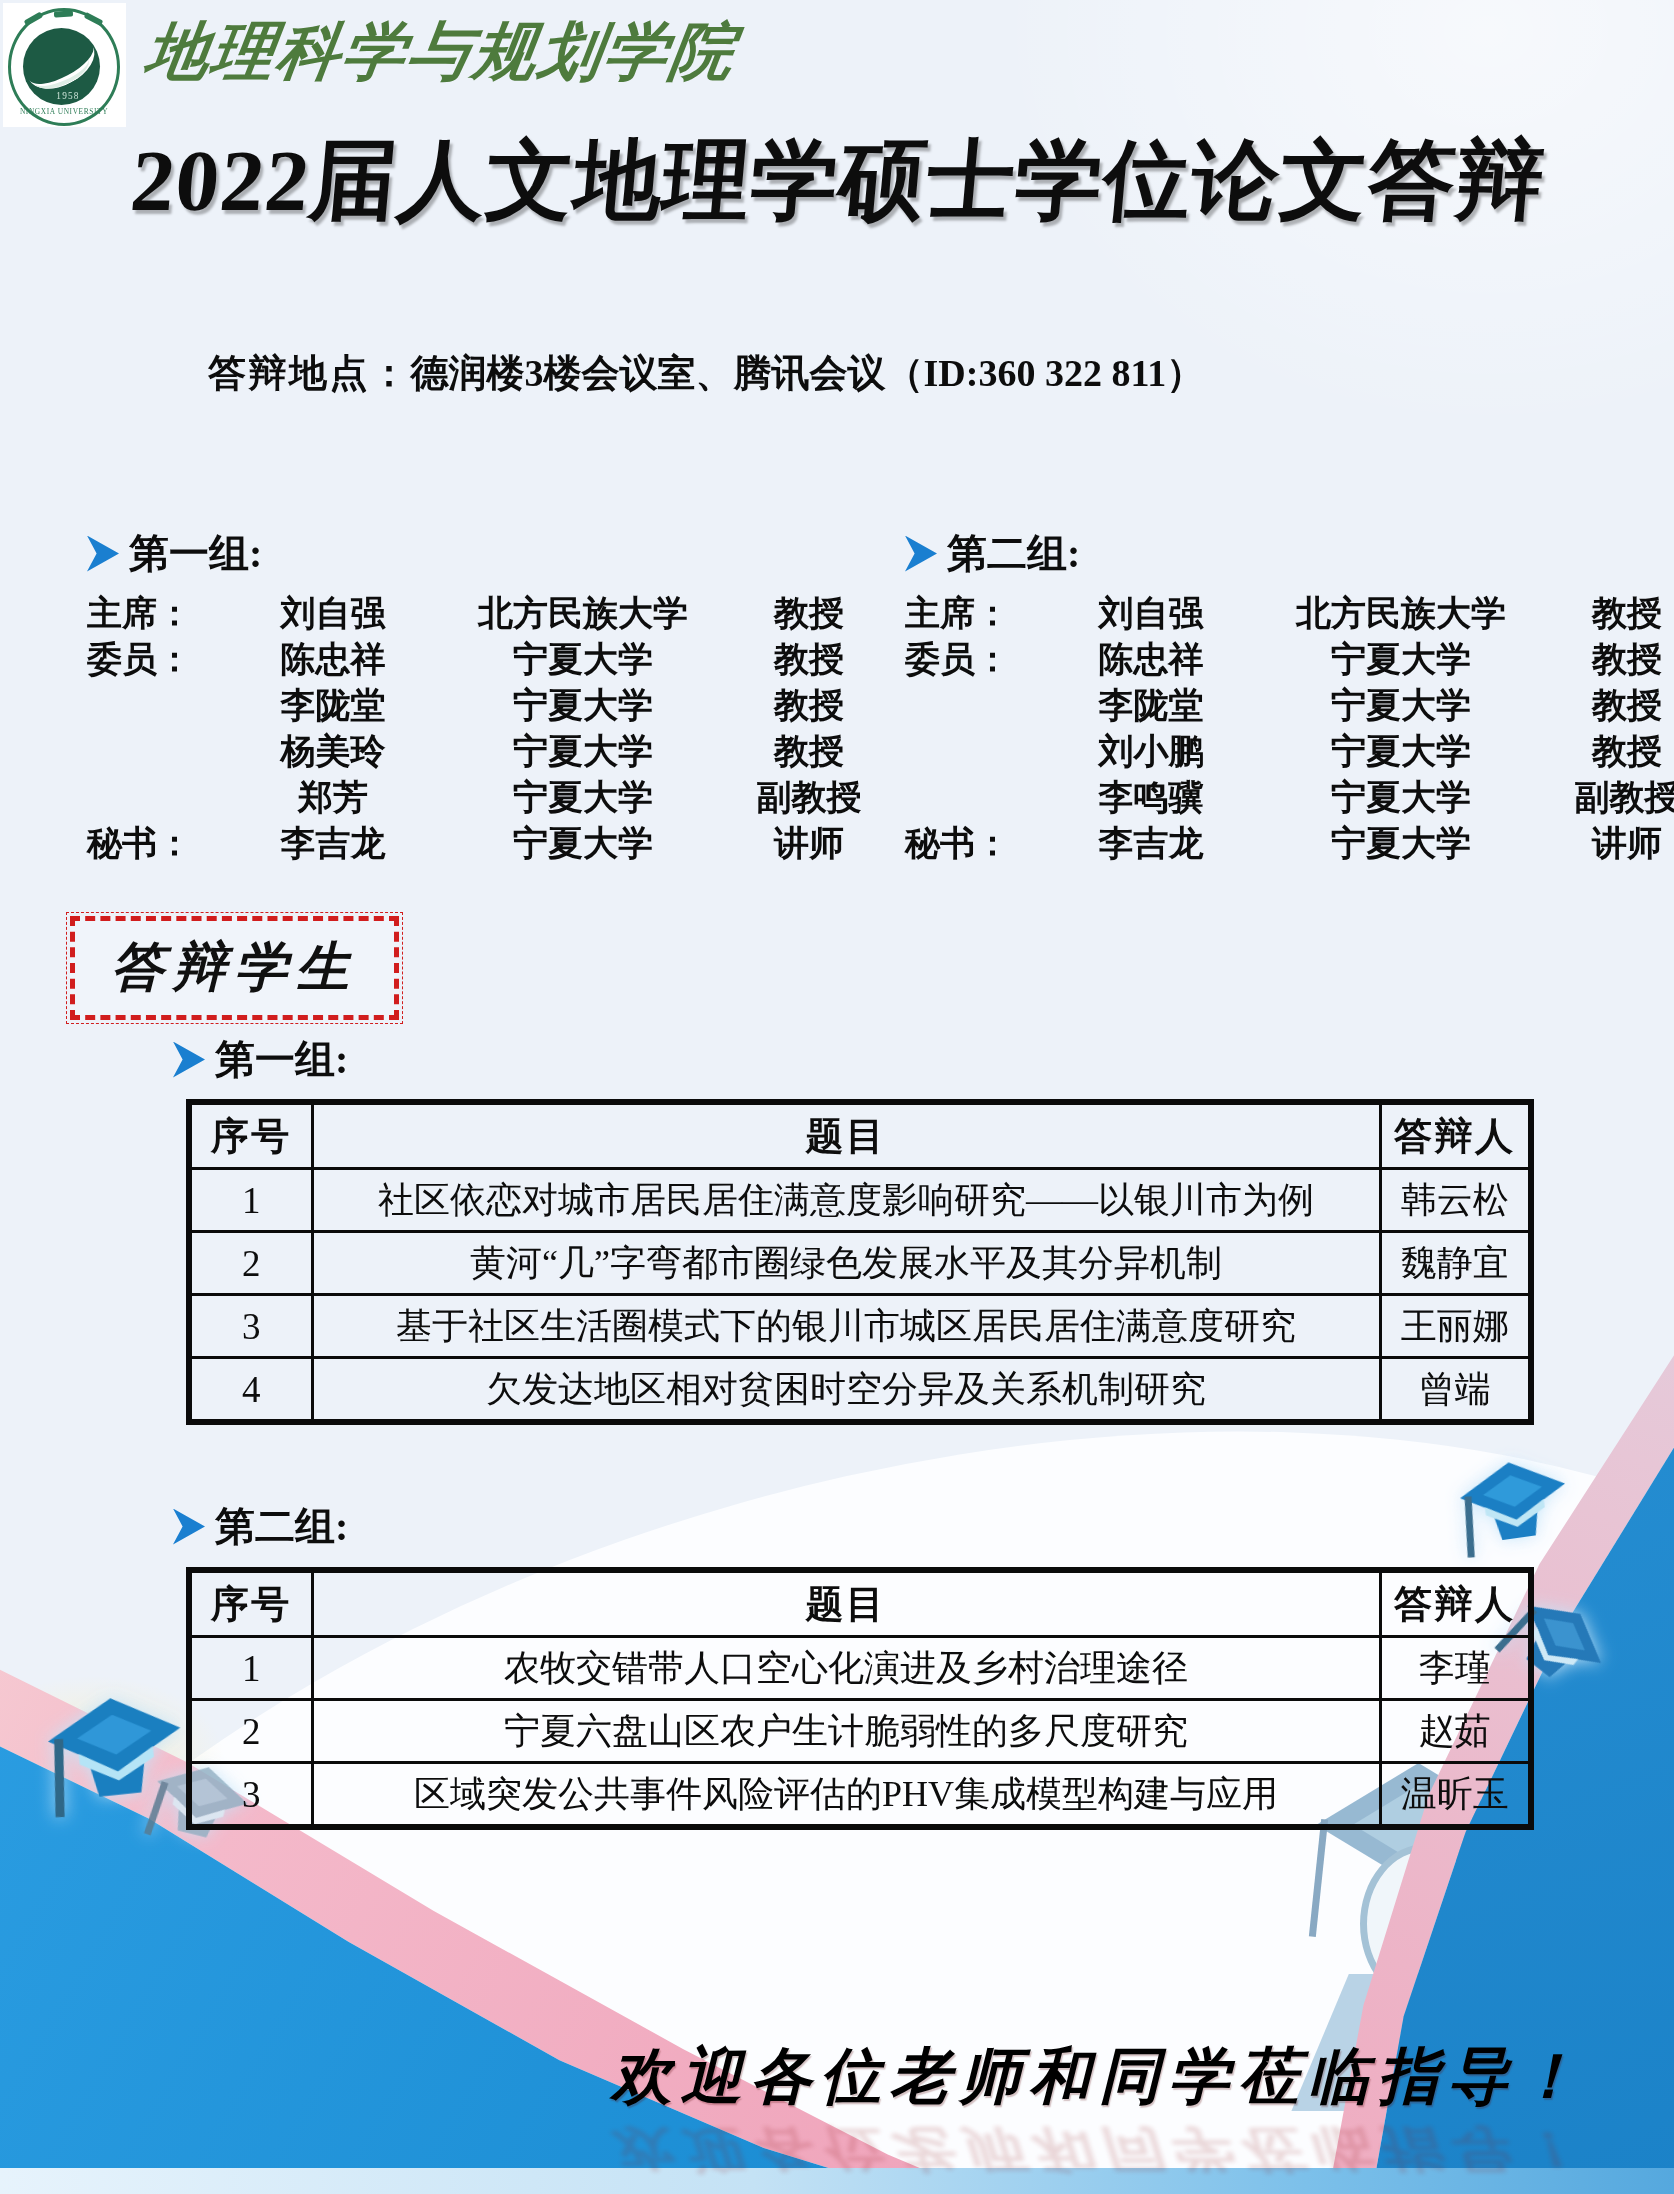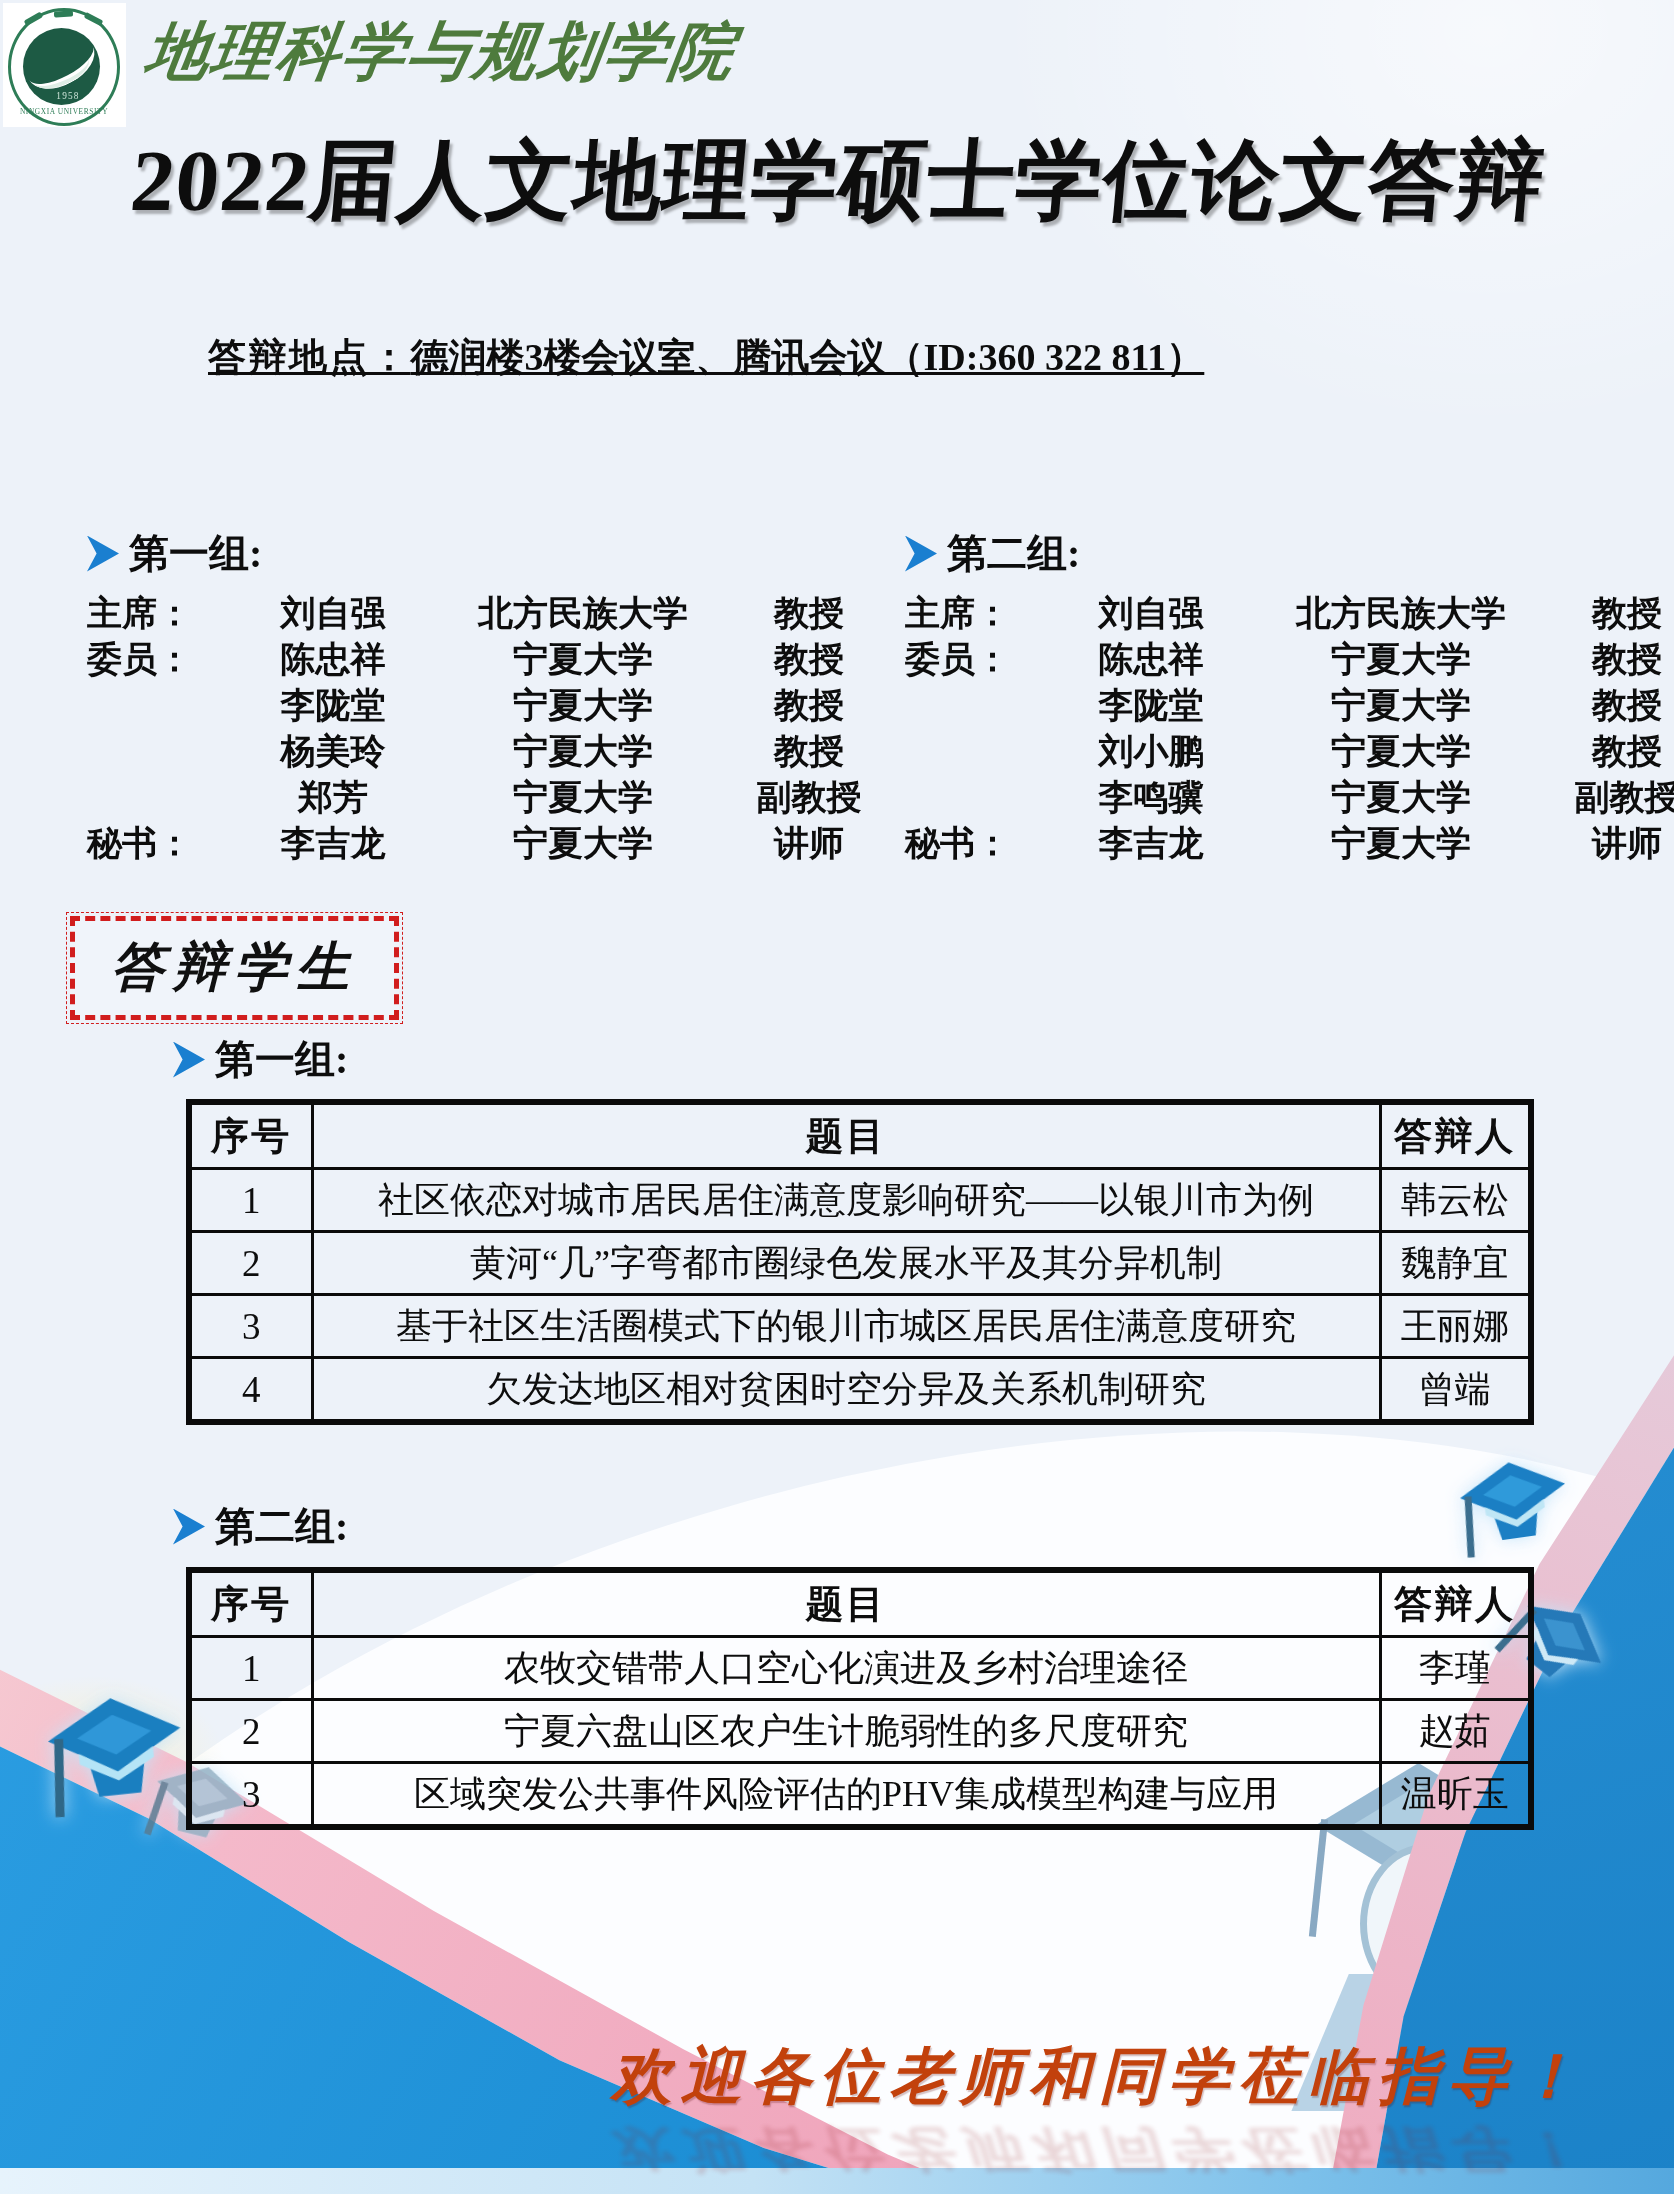--- a/index.html
+++ b/index.html
@@ -91,21 +91,21 @@
   .sghead{z-index:8;}
   table.stable{position:absolute;left:166px;width:1342px;border-collapse:collapse;table-layout:fixed;
       border:6.2px solid #0b0b0b;background:transparent;z-index:10;margin-left:20px;}
   .stable th,.stable td{border:3.7px solid #0b0b0b;text-align:center;background:transparent;}
   .stable th{height:60px;font-size:38px;font-weight:600;letter-spacing:2.5px;}
   .stable td{height:58px;font-size:36px;}
   .stable .c-num{font-size:37px;}
   .stable col.w1{width:123px;} .stable col.w2{width:1068px;} .stable col.w3{width:151px;}
 
   
-  .welcome{left:611px;top:2036px;font-size:61px;font-weight:bold;font-style:italic;color:#c2410c;
+  .welcome{left:611px;top:2036px;font-size:61px;font-weight:bold;font-style:italic;color:#000000;
       letter-spacing:8.7px;white-space:nowrap;z-index:7;text-shadow:1.2px 1.9px 1.2px rgba(90,10,10,.25);}
   .welcome-reflect{left:611px;top:2108px;font-size:61px;font-weight:bold;font-style:italic;color:#8e1414;
       letter-spacing:8.7px;white-space:nowrap;z-index:7;transform:scaleY(-.8);opacity:.16;filter:blur(2.5px);}
 </style>
 </head>
 <body>
 
 <div class="poster">
 
   <div class="abs glow-tr"></div>
@@ -162,21 +162,21 @@
     <div class="abs logo-inner"></div>
     <div class="abs logo-swoosh"></div>
     <div class="abs logo-swoosh2"></div>
     <div class="abs logo-year">1958</div>
     <div class="abs logo-ringtext">NINGXIA UNIVERSITY</div>
   </div>
 
   <div class="abs college">地理科学与规划学院</div>
   <div class="abs title">2022届人文地理学硕士学位论文答辩</div>
 
-  <div class="abs inforow" style="top:332px;text-decoration:underline;">
+  <div class="abs inforow" style="top:348px;">
     <span class="lbl">答辩地点：</span><span>德润楼3楼会议室、腾讯会议（ID:360 322 811）</span>
   </div>
 
 
   <div class="abs cgroup" style="left:87px;top:526px;">
     <div class="ghead">
       <span class="arrow"></span>
       <span>第一组:</span>
     </div>
     <div class="rows">

